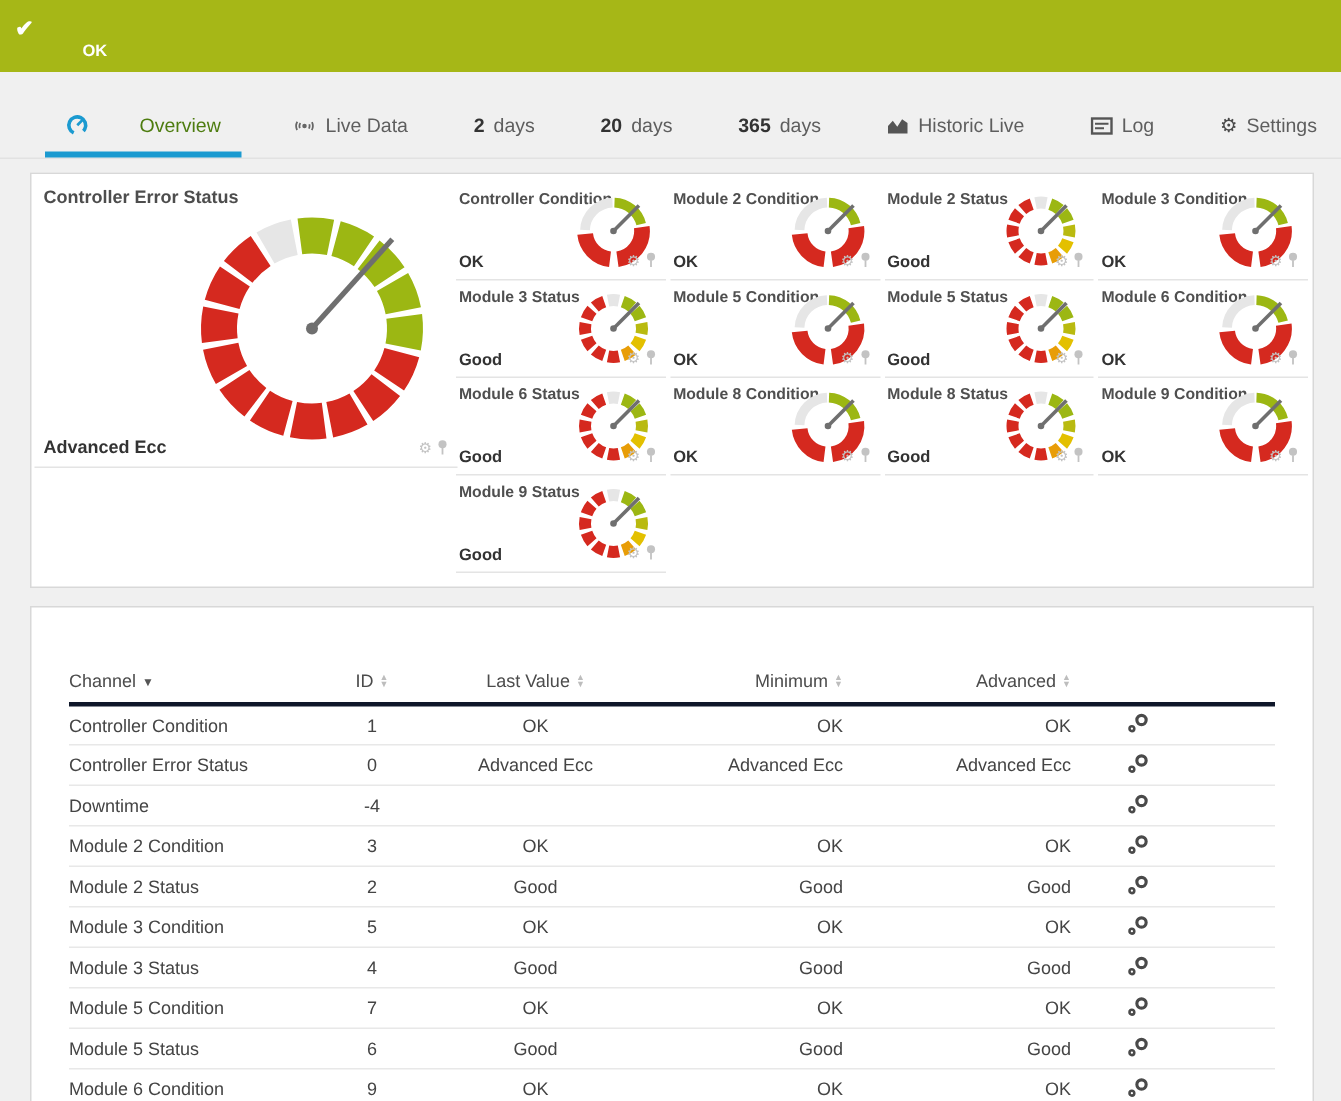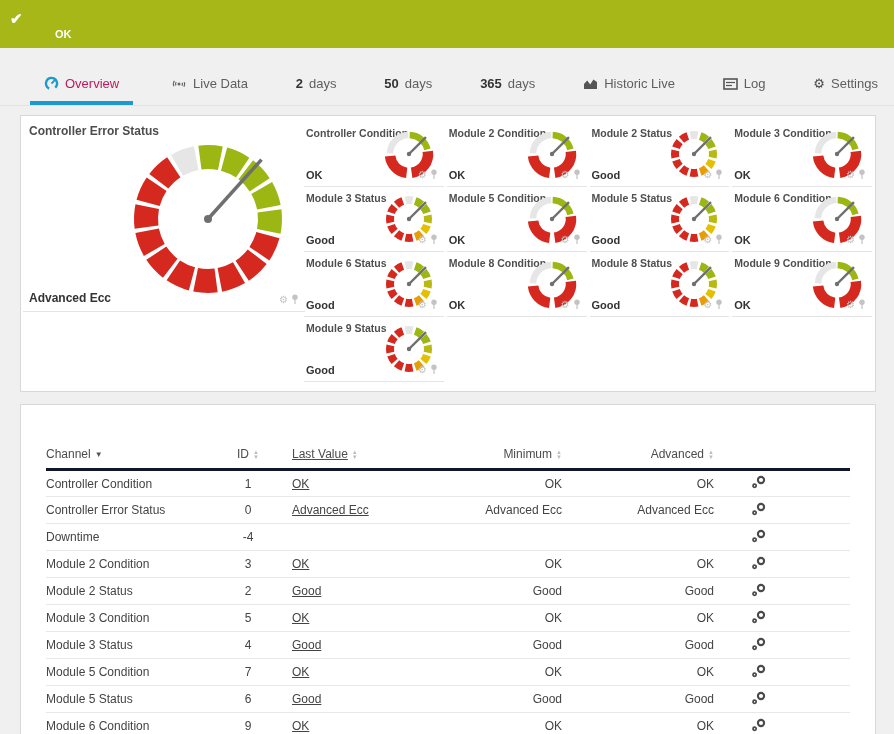--- a/index.html
+++ b/index.html
@@ -16,21 +16,21 @@
   .topbar .status { position:absolute; left:55px; top:28px; color:#fff; font-size:11px; font-weight:bold; }
 
   
   .tabbar { display:flex; align-items:stretch; height:44px; margin-top:14px;
             padding:0 6px 0 30px; border-bottom:1px solid #e2e2e2; justify-content:space-between; }
   .tab { display:flex; align-items:center; gap:6px; font-size:13px; color:#5e5e5e;
          border-bottom:4px solid transparent; border-top:4px solid transparent;
          padding:0 10px; cursor:pointer; white-space:nowrap; }
   .tab.active { color:#1b9ad0; border-bottom-color:#1b9ad0; padding:0 14px; }
   .tab .num { font-weight:bold; color:#333; }
-  .tab.active .lbl { color:#be185d; }
+  .tab.active .lbl { color:#4d7c0f;margin-left:28px; }
   .tab svg { display:block; }
   .tab .gearglyph { font-size:13px; color:#4a4a4a; }
 
   
   .panel { margin-left:20px; width:856px; background:#fff; border:1px solid #d8d8d8; }
   .gaugepanel { margin-top:9px; height:277px; position:relative; display:flex; }
 
   .bigtile { position:relative; width:282px; height:196px; border-bottom:1px solid #e4e4e4;
              margin:0 0 0 2px; }
   .bigtile .gtitle { position:absolute; left:6px; top:8px; font-size:12px; font-weight:bold; color:#4d4d4d; }
@@ -46,21 +46,21 @@
   .tile .gauge { position:absolute; right:8px; top:5px; }
   .tile .gvalue { position:absolute; left:2px; bottom:5px; font-size:11px; font-weight:bold; color:#333; }
 
   
   .tablepanel { margin-top:12px; height:420px; padding:38px 25px 0 25px; }
   table { width:100%; border-collapse:collapse; font-size:12px; }
   th { font-weight:normal; color:#4c4c4c; padding:4px 0 7px 0; border-bottom:3px solid #0f172a;
        text-align:left; cursor:pointer; white-space:nowrap; }
   td { padding:0; height:27px; border-bottom:1px solid #e8e8e8; color:#444; }
   .c-id { text-align:center; }
-  .c-center { text-align:left;text-decoration:underline; }
+  .c-center { text-align:center; }
   .c-right { text-align:right; }
   .c-gear { text-align:center; }
   .sortpair { display:inline-flex; flex-direction:column; font-size:6px; color:#bdbdbd;
               line-height:5px; margin-left:4px; vertical-align:middle; }
   .sortdesc { font-size:8px; color:#555; margin-left:4px; vertical-align:middle; }
   .gearbtn { display:inline-block; cursor:pointer; }
 </style>
 </head>
 <body>
 
@@ -87,21 +87,21 @@
         <circle cx="8" cy="7" r="5.6" fill="none" stroke="#666" stroke-width="1.2" stroke-dasharray="5.8 11.8" stroke-dashoffset="2.9"></circle>
       </svg>
     </span>
     <span class="lbl">Live Data</span>
   </div>
   <div class="tab">
     <span class="num">2</span>
     <span class="lbl">days</span>
   </div>
   <div class="tab">
-    <span class="num">50</span>
+    <span class="num">20</span>
     <span class="lbl">days</span>
   </div>
   <div class="tab">
     <span class="num">365</span>
     <span class="lbl">days</span>
   </div>
   <div class="tab">
     <span>
       <svg width="15" height="13" viewBox="0 0 15 13">
         <path d="M1 12 L1 7 L4.2 3.5 L7.2 7.5 L10.4 2.5 L14 5 L14 12 Z" fill="#555"></path>

